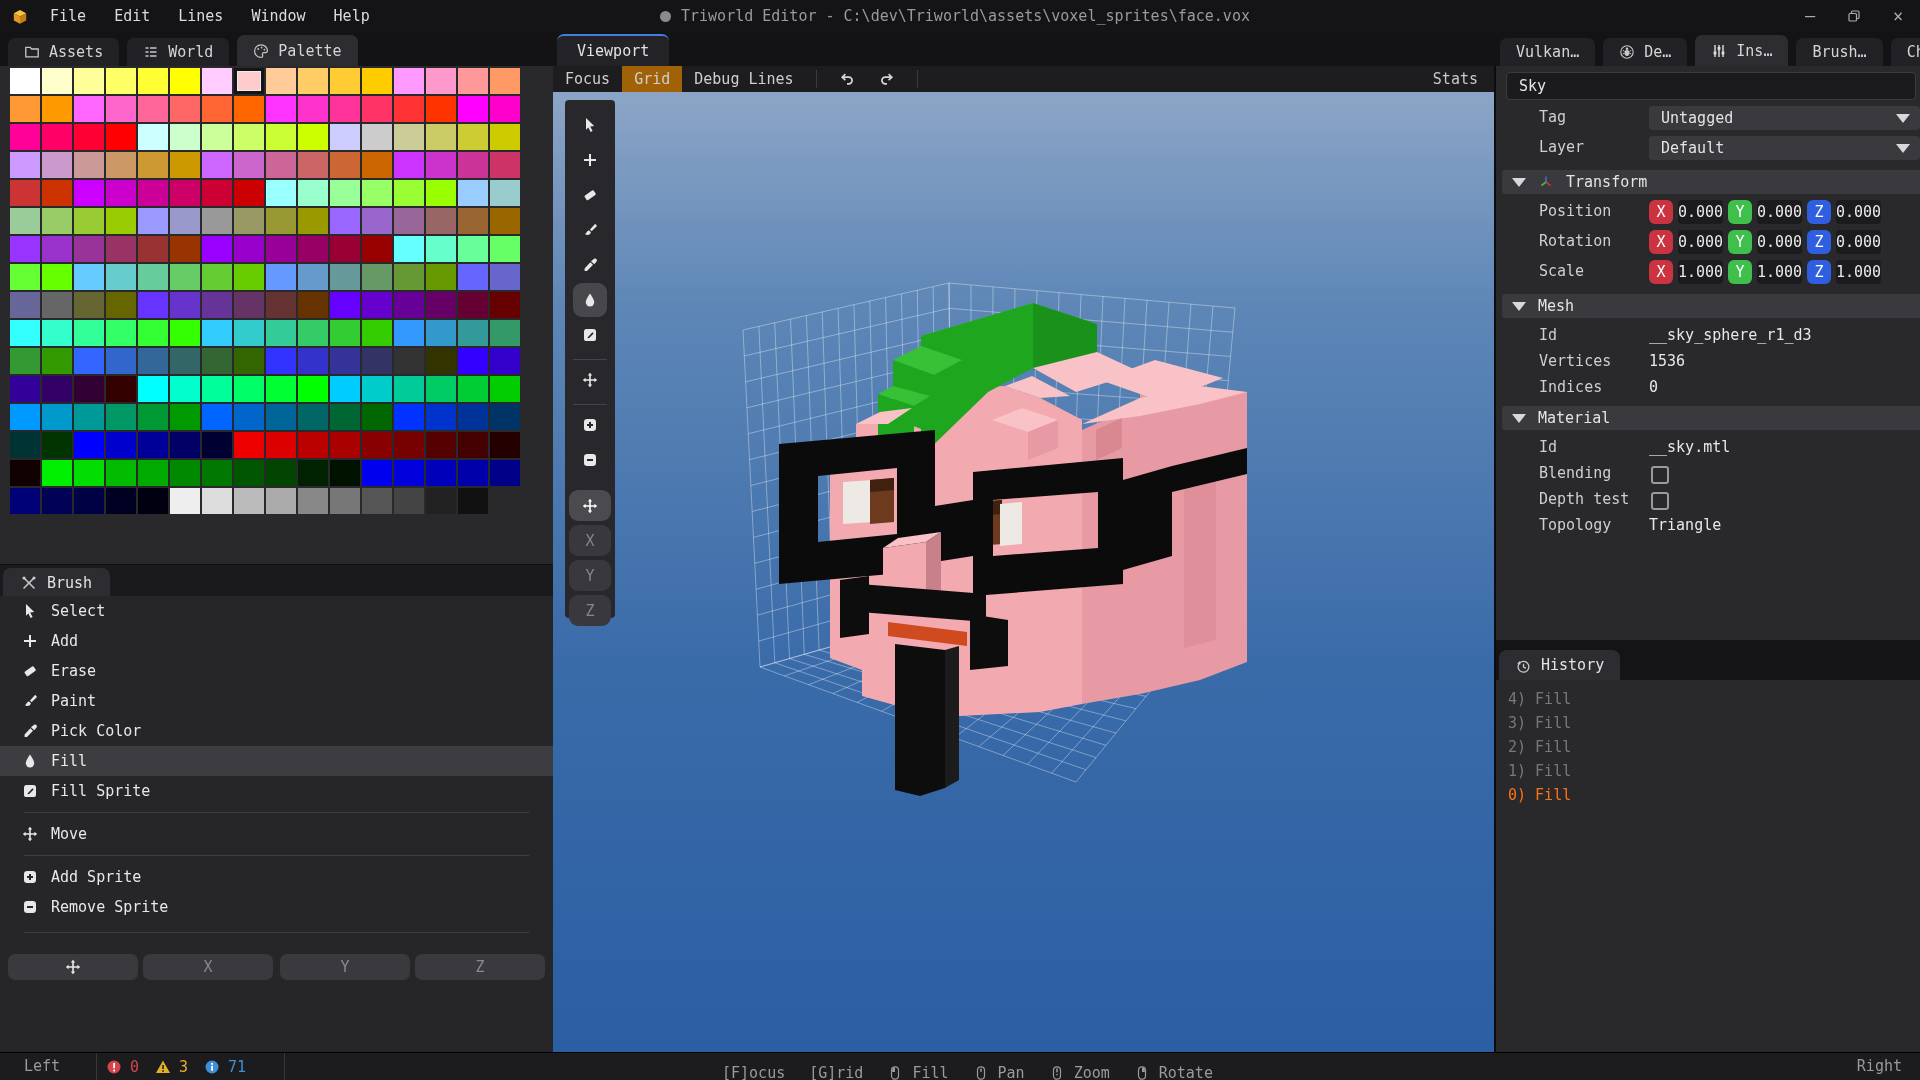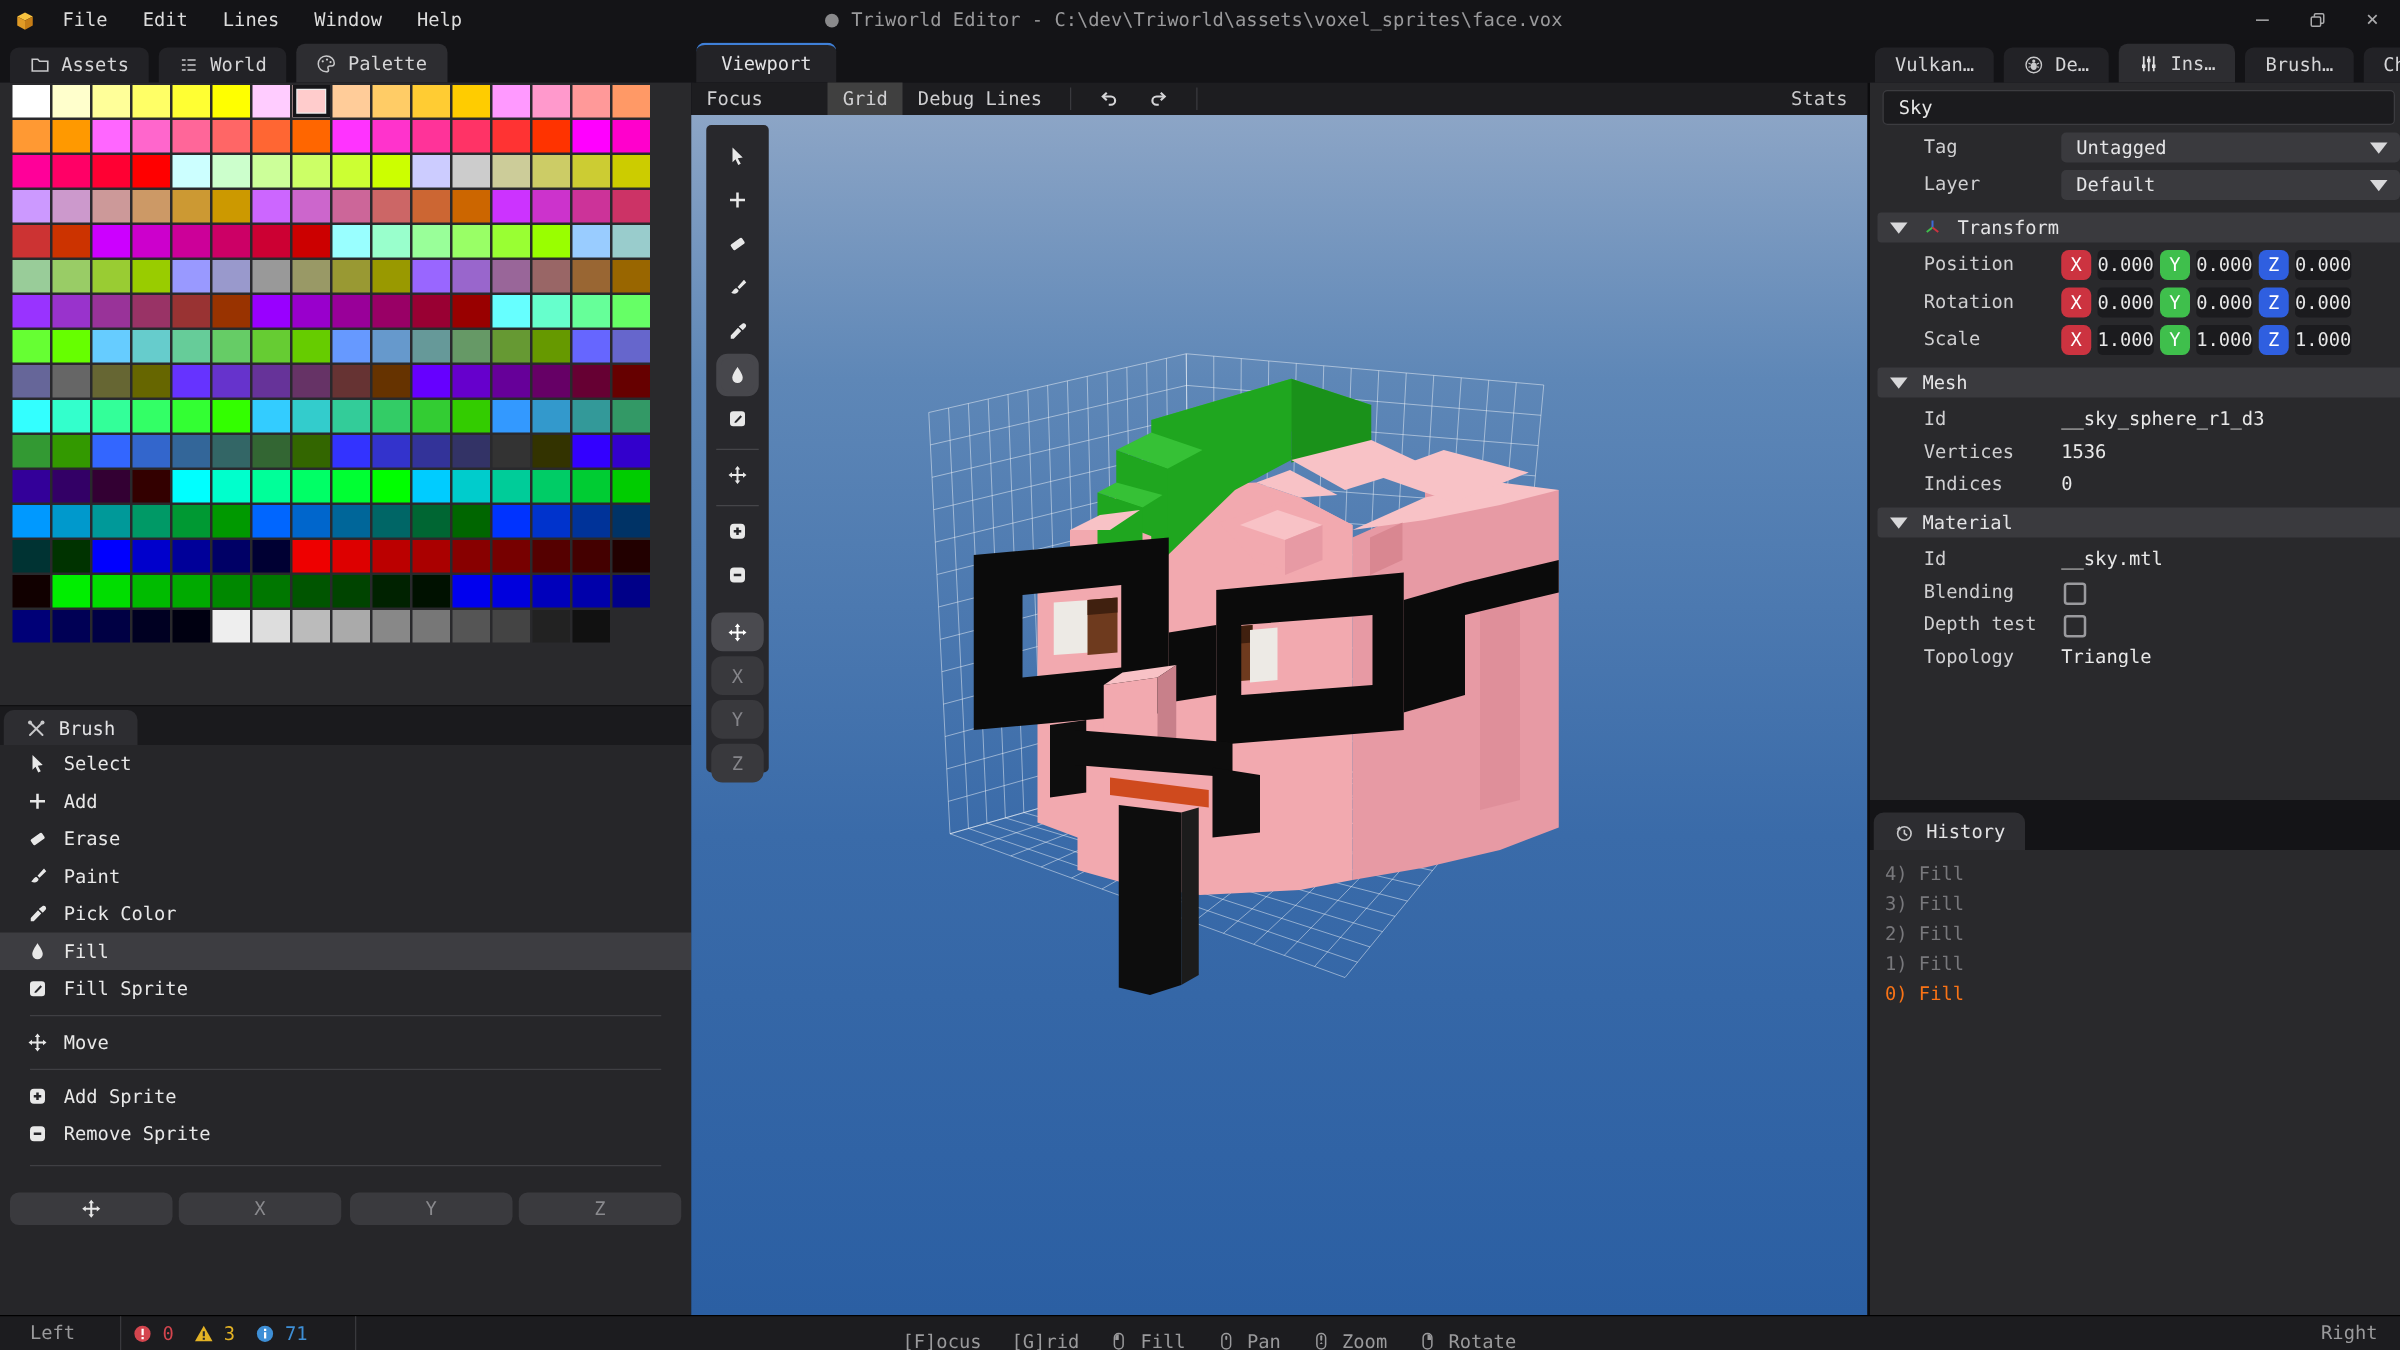--- a/index.html
+++ b/index.html
@@ -41,21 +41,21 @@
   .trow{position:relative;height:30px;display:flex;align-items:center;gap:13px;padding-left:22px;color:#E8E8E8;}
   .trow.active{background:#3D3D41;}
   .tdiv{height:1px;background:#3F3F43;margin:6px 24px 6px 24px;}
   #axis-btns{position:absolute;left:0;top:352px;width:553px;height:40px;}
   .abtn{position:absolute;top:6px;height:26px;border-radius:7px;background:#3A3A3E;display:flex;align-items:center;justify-content:center;color:#8A8A8E;}
 
   
   #viewport{position:absolute;left:553px;top:66px;width:941px;height:986px;}
   #vp-toolbar{position:absolute;left:0;top:0;width:100%;height:26px;background:#1D1D20;display:flex;align-items:stretch;}
   .vbtn{padding:0 12px;display:flex;align-items:center;color:#CFCFD1;white-space:nowrap;}
-  .vbtn.active{background:#404040;margin-left:40px;}
+  .vbtn.active{background:#a16207;}
   .vsep{width:1px;background:#3A3A3E;margin:4px 10px;}
   #stats-btn{margin-left:auto;margin-right:16px;display:flex;align-items:center;color:#C9C9CB;}
   #scene{position:absolute;left:0;top:26px;right:0;bottom:0;
      background:linear-gradient(180deg,var(--sky-top,#8CA5C6) 0%,#5E87B7 22%,#3A6BA9 60%,var(--sky-bottom,#2B5FA3) 100%);overflow:hidden;}
   #scene-svg{position:absolute;left:0;top:0;}
   #toolstrip{position:absolute;left:12px;top:8px;width:50px;height:518px;background:#28282C;border-radius:4px;}
   .stool{position:absolute;left:12px;width:26px;height:26px;display:flex;align-items:center;justify-content:center;border-radius:5px;}
   .stool.active{background:#47474C;box-shadow:0 0 0 4px #47474C;}
   .sdiv{position:absolute;left:8px;width:34px;height:1px;background:#454549;}
   .gbtn{position:absolute;left:4px;width:42px;height:31px;border-radius:9px;background:#39393D;

